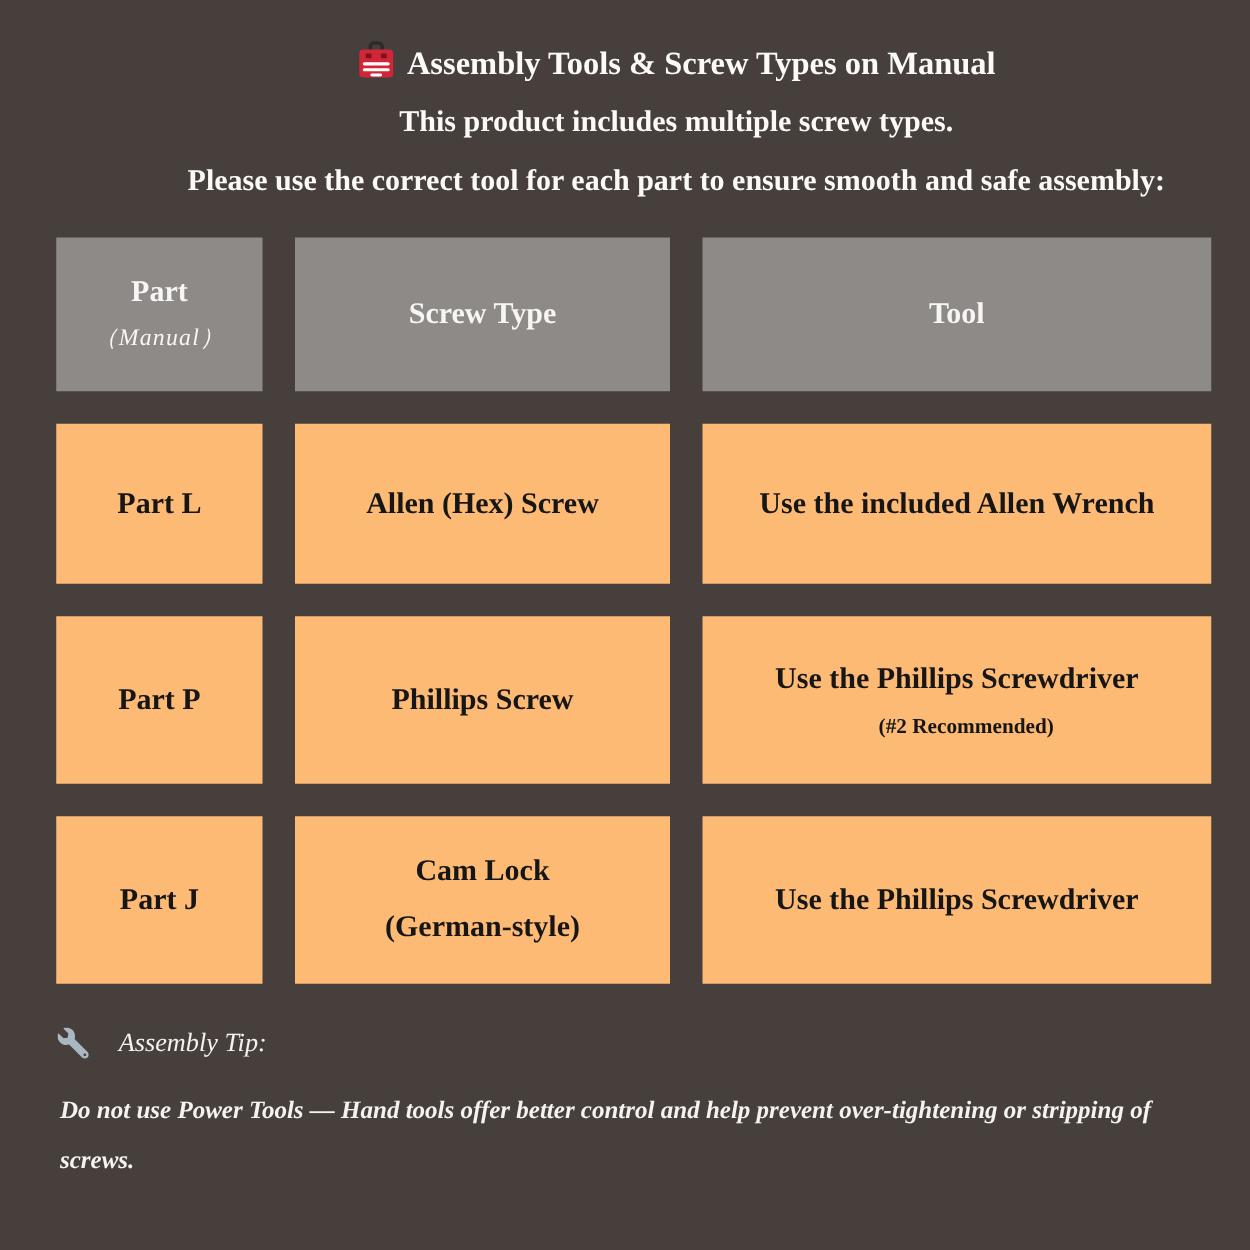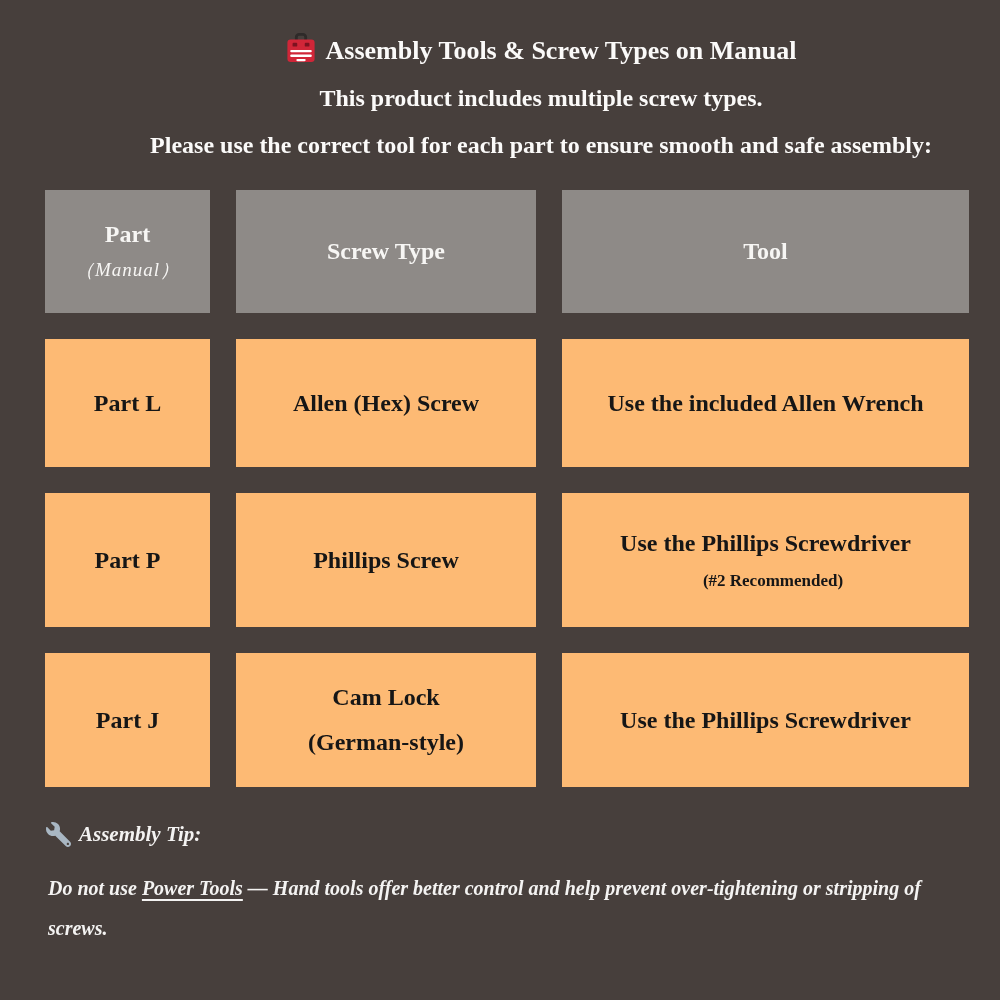--- a/index.html
+++ b/index.html
@@ -51,30 +51,30 @@
     margin-top: 8px; letter-spacing: 1px;
   }
   .cell-sub-italic:empty { display: none; }
   .cell-line2 { margin-top: 16px; }
   .cell-note { font-weight: bold; font-size: 17px; margin-top: 14px; margin-left: 15px; }
   .red-italic { color: #d42020; font-style: italic; margin-left: 0.32em; }
 
   
   .tip-heading {
     left: 46px; top: 822px;
-    display: flex; align-items: center; gap: 8px;
-    font-style: italic; font-weight: bold; font-size: 21px; color: #f4f3f2;
+    display: flex; align-items: center; gap: 24px;
+    font-style: italic; font-weight: normal; font-size: 21px; color: #f4f3f2;
   }
   .tip-body {
     left: 42px; top: 848px; width: 900px;
     font-style: italic; font-weight: bold; font-size: 20px;
     line-height: 40px; color: #f4f3f2;
     padding-left: 6px;
   }
-  .underlined { text-decoration: underline; text-underline-offset: 4px; }
+  .underlined { text-underline-offset: 4px; }
 </style>
 </head>
 <body>
 
 <div class="abs title-line title-main">
   <span class="toolbox-svg">
     <svg width="30" height="32" viewBox="0 0 32 34" aria-hidden="true">
       <path d="M11 10 v-4.5 a3 3 0 0 1 3-3 h4 a3 3 0 0 1 3 3 V10" fill="none" stroke="#2e2a29" stroke-width="3"></path>
       <rect x="1.5" y="8" width="29" height="24" rx="3.5" fill="#d02638"></rect>
       <rect x="7" y="11.5" width="5" height="4" rx="1" fill="#7c1220"></rect>

